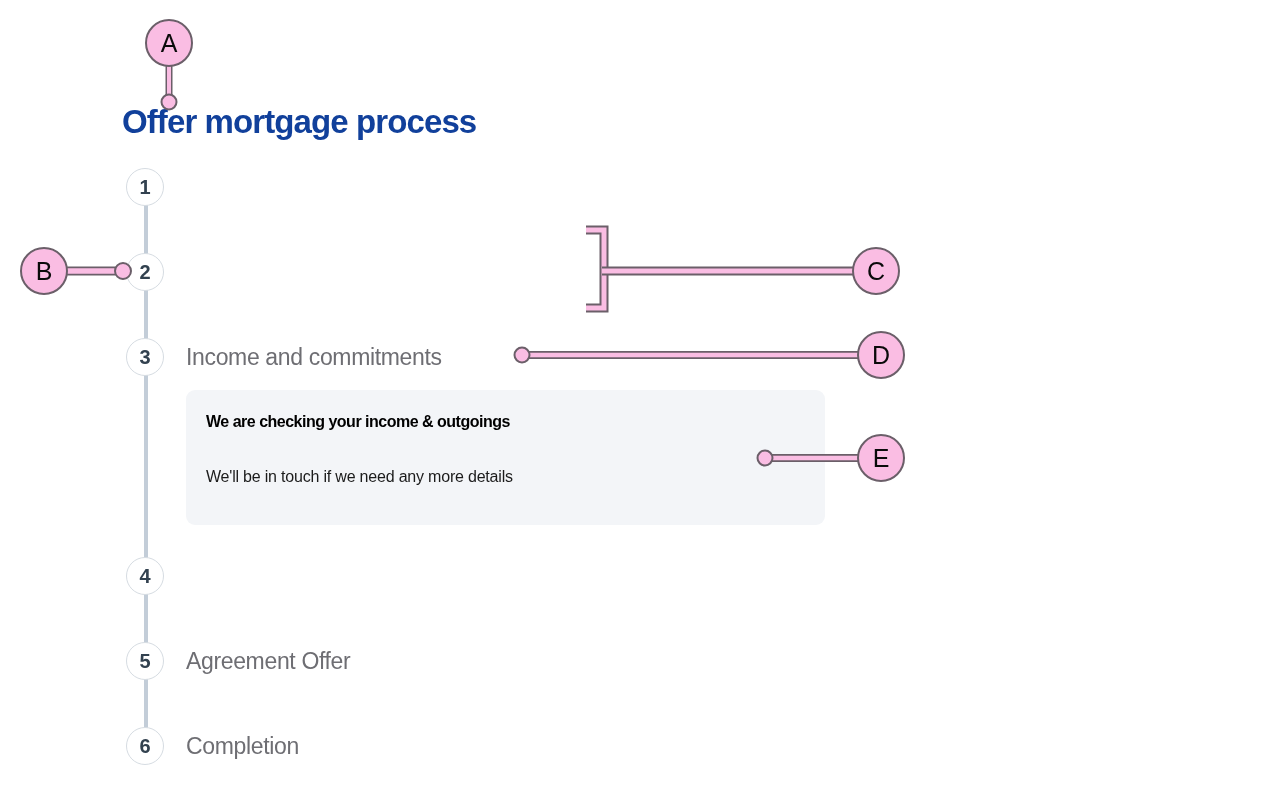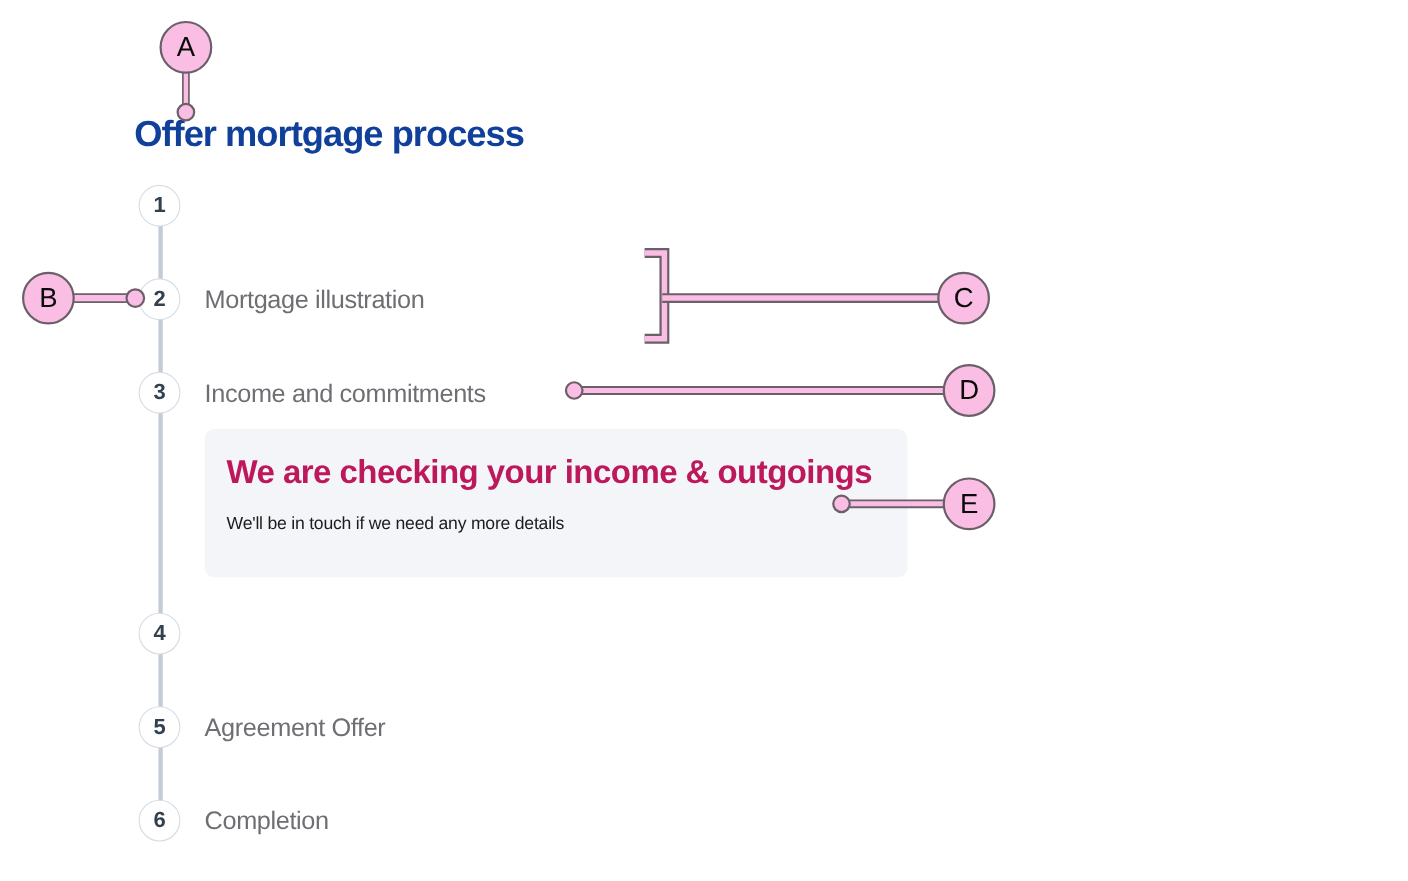--- a/index.html
+++ b/index.html
@@ -85,23 +85,23 @@
     width: 639px;
     height: 135px;
     background: #f3f5f8;
     border-radius: 9px;
     box-sizing: border-box;
   }
   .card-title {
     position: absolute;
     left: 20px;
     top: 23px;
-    font-size: 30px;
+    font-size: 16px;
     font-weight: 700;
-    color: #be185d;
+    color: #000000;
     letter-spacing: -0.5px;
     white-space: nowrap;
   }
   .card-sub {
     position: absolute;
     left: 20px;
     top: 78px;
     font-size: 16px;
     font-weight: 400;
     color: #1b1b1b;
@@ -143,21 +143,20 @@
   <div class="timeline-line"></div>
 
   <div class="page-title">Offer mortgage process</div>
 
   <div class="step" style="top:167px">
     <div class="step-circle">1</div>
   </div>
 
   <div class="step" style="top:252px">
     <div class="step-circle">2</div>
-    <div class="step-label">Mortgage illustration</div>
   </div>
 
   <div class="step" style="top:337px">
     <div class="step-circle">3</div>
     <div class="step-label">Income and commitments</div>
   </div>
 
   <div class="status-card">
     <div class="card-title">We are checking your income &amp; outgoings</div>
     <div class="card-sub">We'll be in touch if we need any more details</div>

